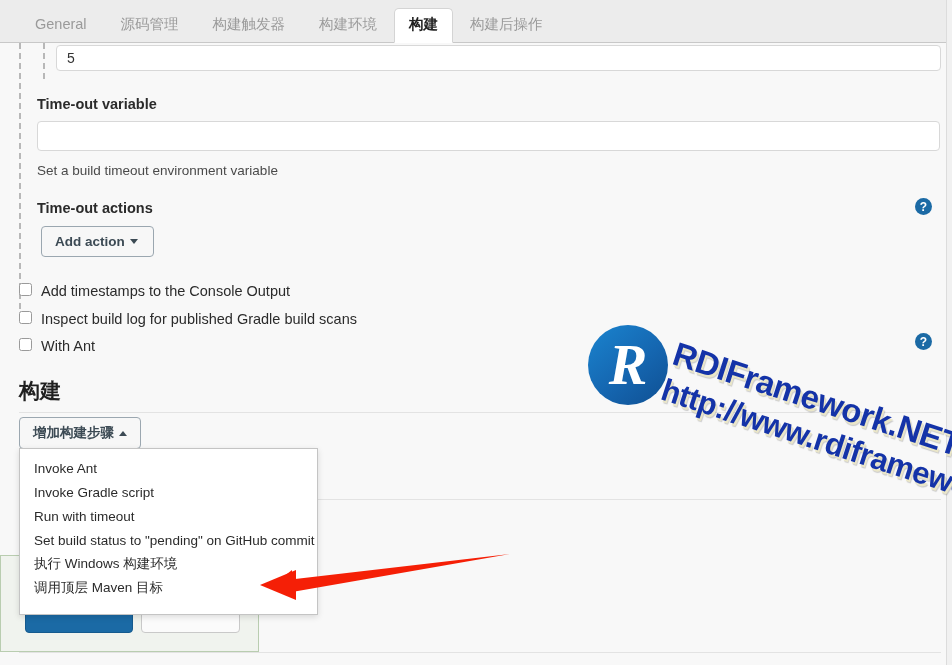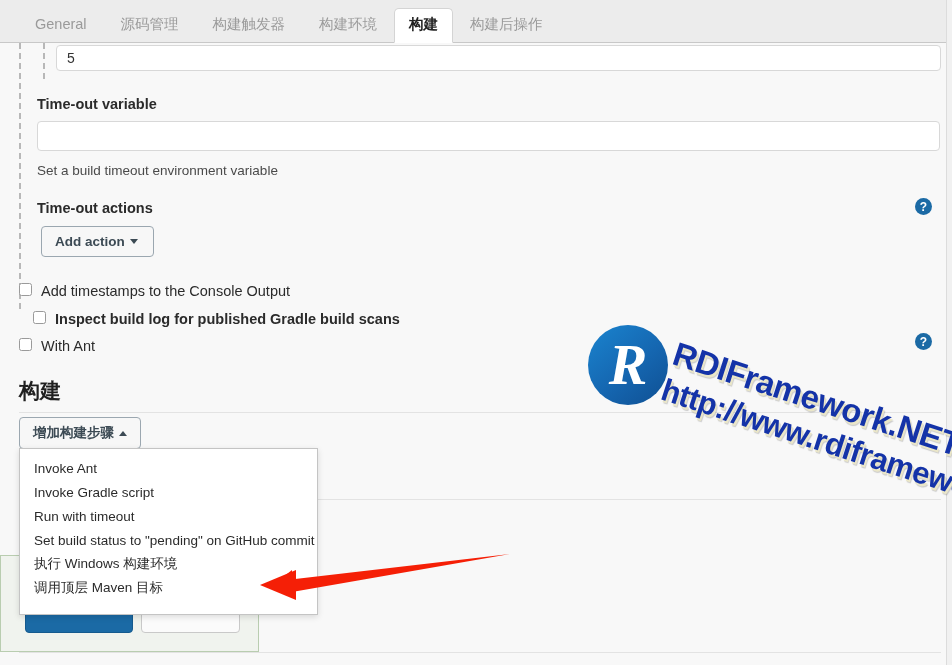--- a/index.html
+++ b/index.html
@@ -185,21 +185,21 @@
     <div class="btn-outline" style="left:41px; top:183px; width:113px; height:31px; padding:0 13px;">
       <span>Add action</span>
       <span class="caret-down"></span>
     </div>
 
     <div class="cbrow" style="left:19px; top:240px;">
       <span class="cbox"></span>
       <span class="cblabel">Add timestamps to the Console Output</span>
     </div>
 
-    <div class="cbrow" style="left:33px; top:268px;font-weight:bold;">
+    <div class="cbrow" style="left:19px; top:268px;">
       <span class="cbox"></span>
       <span class="cblabel">Inspect build log for published Gradle build scans</span>
     </div>
 
     <div class="cbrow" style="left:19px; top:295px;">
       <span class="cbox"></span>
       <span class="cblabel">With Ant</span>
     </div>
 
     <div class="help-icon" style="left:915px; top:290px;">?</div>

